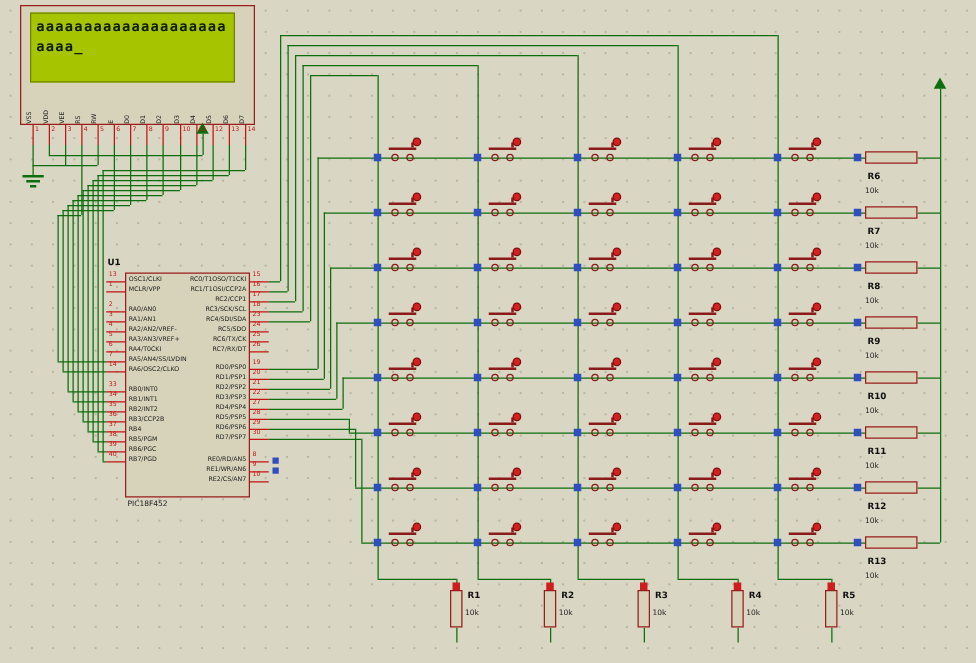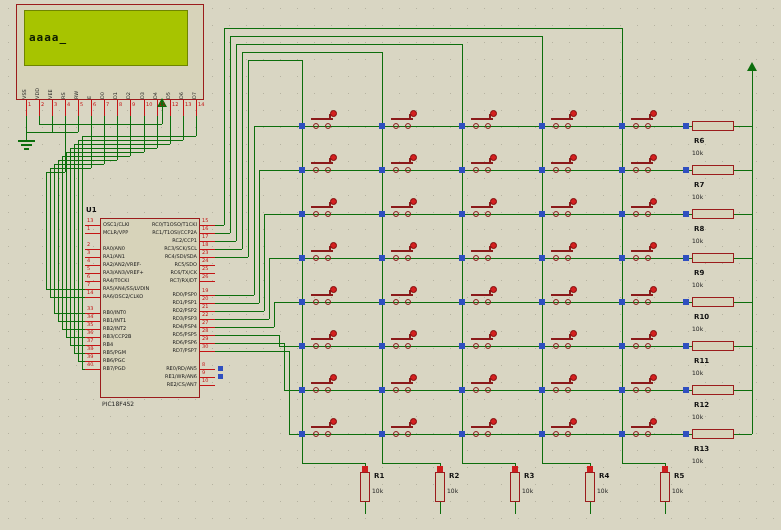--- a/index.html
+++ b/index.html
@@ -31,20 +31,21 @@
     border-right:5px solid transparent;border-bottom:9px solid #0c6e0c;z-index:2;}
   .hit{position:absolute;z-index:5;background:transparent;}
 </style>
 </head>
 <body>
 
 <div id="canvas">
 
   <div class="comp" style="left:16px;top:4px;width:188px;height:96px;"></div>
   <div class="lcd-screen" style="left:24px;top:10px;width:164px;height:56px;">
+    <div class="lcd-line" style="top:5px;">aaaaaaaaaaaaaaaaaaaa</div>
     <div class="lcd-line" style="top:21px;">aaaa_</div>
   </div>
 
   <div class="comp" style="left:100px;top:218px;width:100px;height:180px;"></div>
   <div class="ref-label" style="left:86px;top:207px;">U1</div>
   <div class="val-label" style="left:102px;top:401px;">PIC18F452</div>
 
   <div class="gnd-bar" style="left:18px;top:140px;width:17px;height:2px;"></div>
   <div class="gnd-bar" style="left:21px;top:144px;width:11px;height:2px;"></div>
   <div class="gnd-bar" style="left:24px;top:148px;width:5px;height:2px;"></div>

